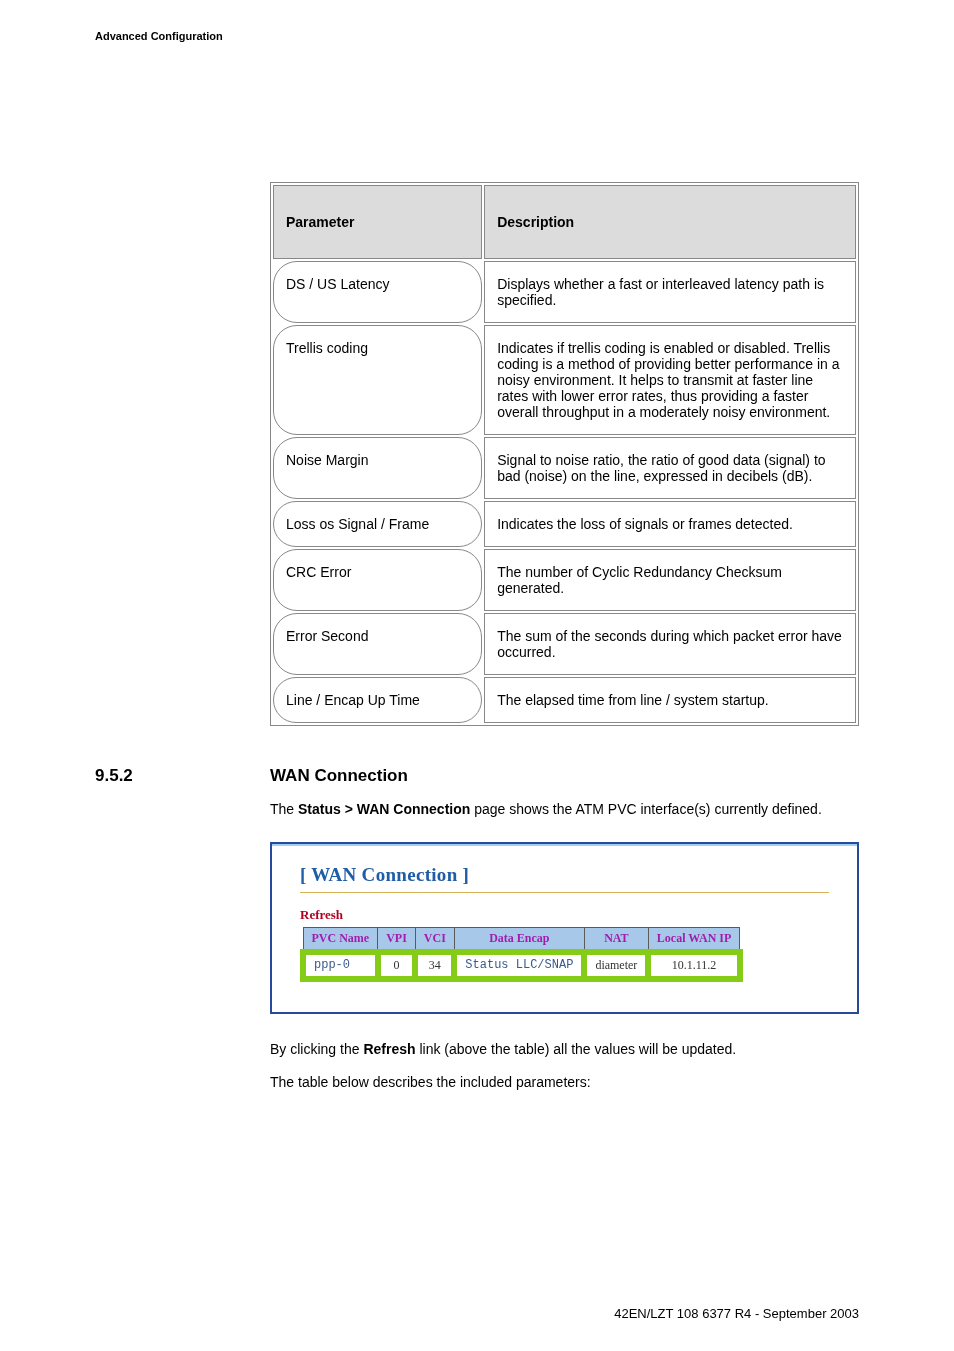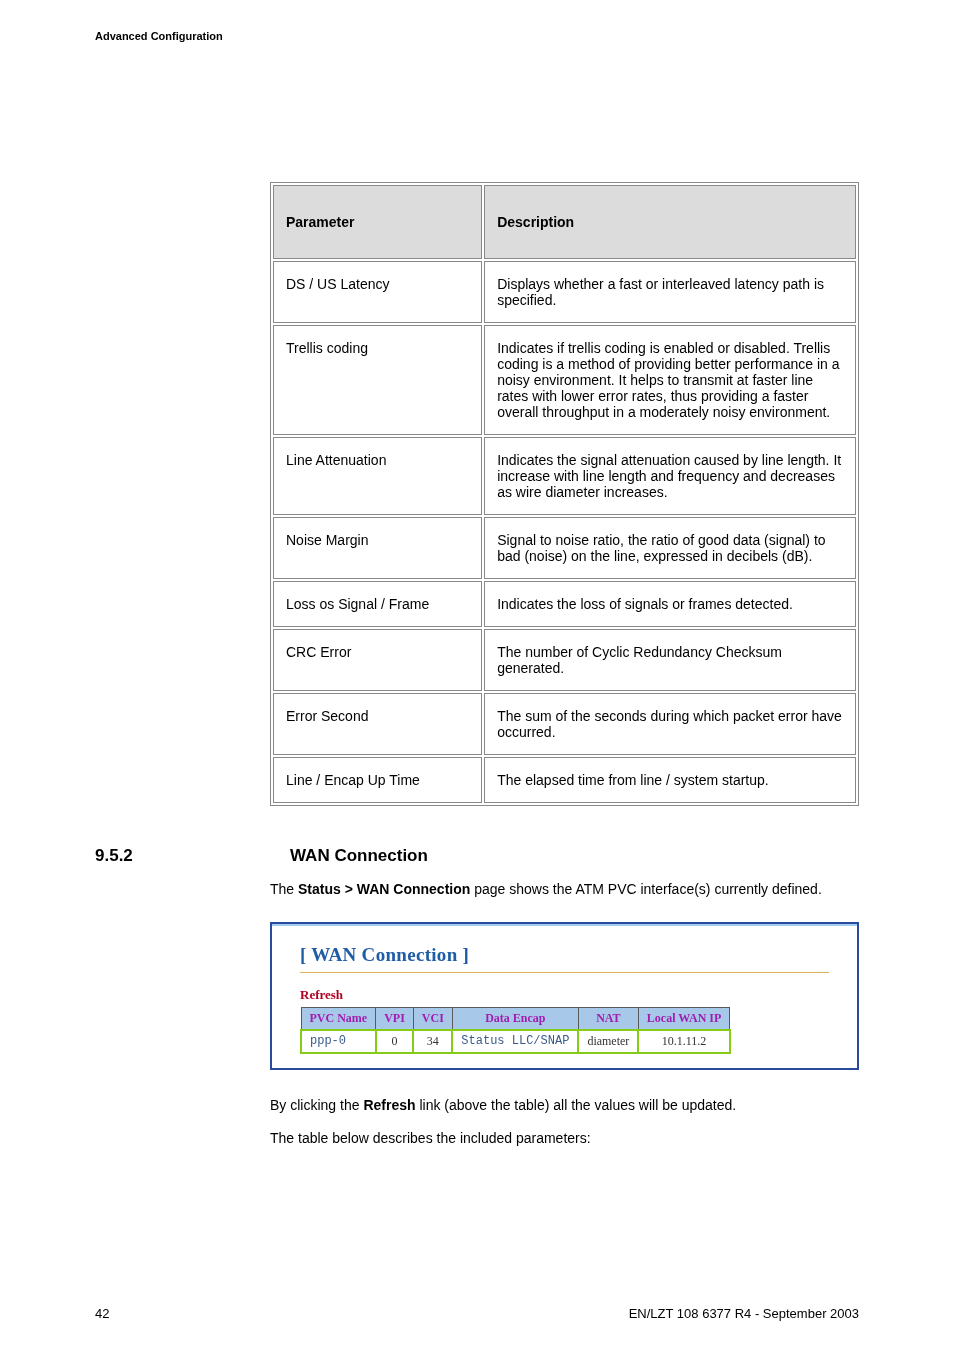--- a/index.html
+++ b/index.html
@@ -38,26 +38,26 @@
       border: 1px solid #888;
     }
     .param-table td {
       padding: 14px 12px;
       font-size: 14px;
       border: 1px solid #888;
       vertical-align: top;
     }
     .param-table td:first-child {
       width: 36%;
+      border-radius: 24px;
     }
     .section-row {
       display: flex;
       align-items: baseline;
       margin-top: 40px;
-      gap: 20px;
     }
     .section-number {
       width: 175px;
       font-size: 17px;
       font-weight: bold;
       padding-left: 0;
       margin-left: -175px;
     }
     .section-title {
       font-size: 17px;
@@ -72,21 +72,21 @@
       font-weight: bold;
       text-align: right;
     }
     .wan-panel {
       border: 2px solid #294a9c;
       margin-top: 22px;
       background: #fff;
     }
     .wan-inner {
       border-top: 2px solid #a2cef2;
-      padding: 18px 28px 14px 28px;
+      padding: 18px 28px 30px 28px;
     }
     .wan-title {
       color: #1f5da6;
       font-size: 19px;
       font-weight: bold;
       font-family: "Times New Roman", serif;
       letter-spacing: 0.3px;
     }
     .wan-hr {
       height: 1px;
@@ -112,37 +112,37 @@
       font-size: 12px;
       font-weight: bold;
       padding: 3px 8px;
       border: 1px solid #5a5a5a;
       text-align: center;
       white-space: nowrap;
     }
     .wan-table td {
       font-size: 12px;
       padding: 3px 8px;
-      border: 2px solid #84cc16;
+      border: 6px solid #84cc16;
       text-align: center;
       white-space: nowrap;
       color: #333;
     }
     .wan-table td.code {
       font-family: "Courier New", monospace;
       color: #3a5a8a;
       text-align: left;
     }
     .footer {
       position: absolute;
       bottom: 30px;
       left: 95px;
       right: 95px;
       display: flex;
-      justify-content: space-between;
+      justify-content: flex-end;
       font-size: 13px;
     }
     .page-num {
       font-size: 13px;
     }
     .doc-id {
       font-size: 13px;
     }
   </style>
 </head>
@@ -160,24 +160,20 @@
       </tr>
     </thead>
     <tbody>
       <tr>
         <td>DS / US Latency</td>
         <td>Displays whether a fast or interleaved latency path is specified.</td>
       </tr>
       <tr>
         <td>Trellis coding</td>
         <td>Indicates if trellis coding is enabled or disabled. Trellis coding is a method of providing better performance in a noisy environment. It helps to transmit at faster line rates with lower error rates, thus providing a faster overall throughput in a moderately noisy environment.</td>
-      </tr>
-      <tr>
-        <td>Line Attenuation</td>
-        <td>Indicates the signal attenuation caused by line length. It increase with line length and frequency and decreases as wire diameter increases.</td>
       </tr>
       <tr>
         <td>Noise Margin</td>
         <td>Signal to noise ratio, the ratio of good data (signal) to bad (noise) on the line, expressed in decibels (dB).</td>
       </tr>
       <tr>
         <td>Loss os Signal / Frame</td>
         <td>Indicates the loss of signals or frames detected.</td>
       </tr>
       <tr>

